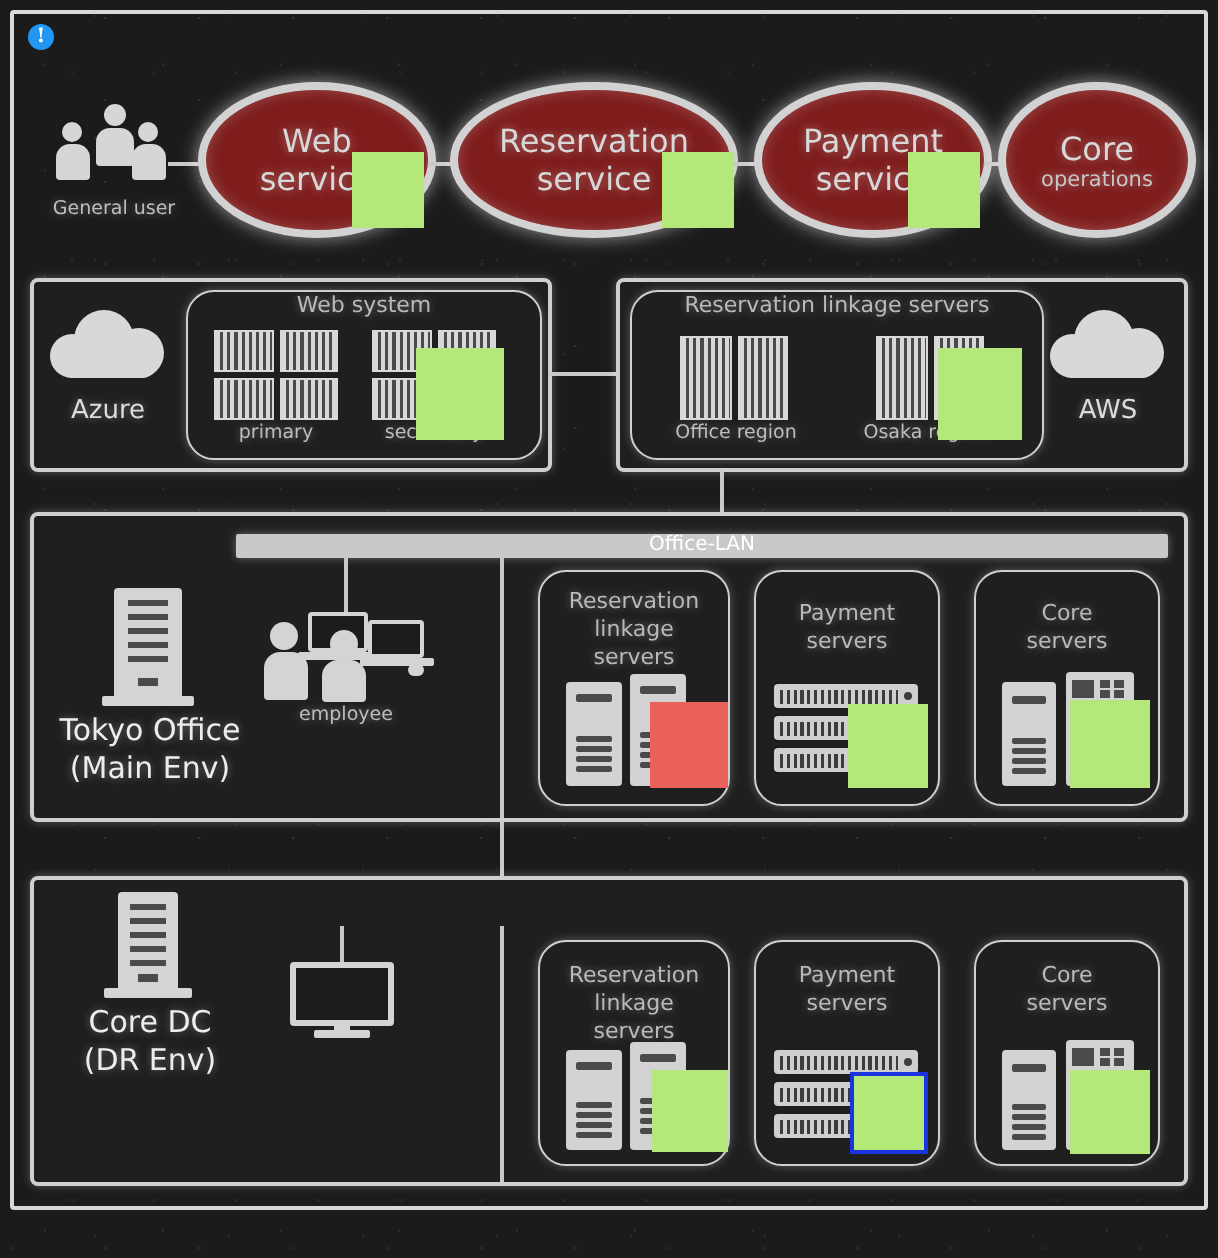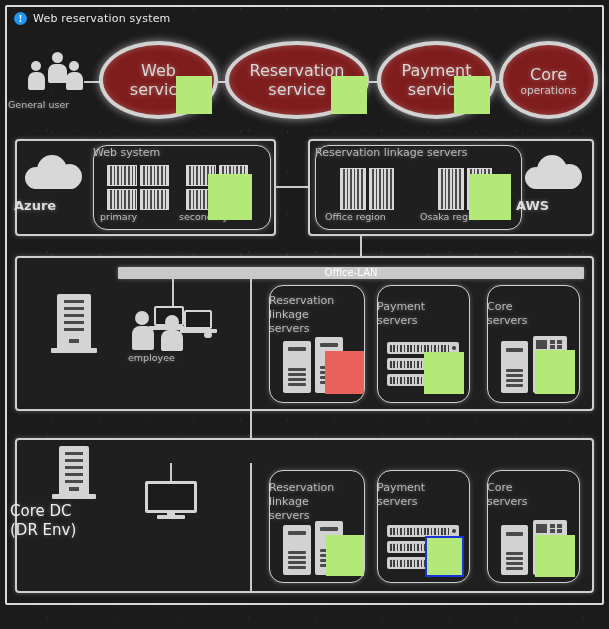--- a/index.html
+++ b/index.html
@@ -55,26 +55,27 @@
     background: #1f1f1f;
     box-shadow: 0 0 5px rgba(255,255,255,.28);
   }
   .box.rnd { border-radius: 14px; }
   .box.thin { border-width: 1.5px; }
 
   .lbl {
     position: absolute;
     color: #b9b9b9;
     font-size: 11px;
+    text-align: center;
     text-shadow: 0 0 4px rgba(255,255,255,.35);
     white-space: pre-line;
     line-height: 1.25;
   }
   .lbl.big { font-size: 15px; color: #ededed; }
-  .lbl.mid { font-size: 13px; color: #dcdcdc; font-weight: bold; }
+  .lbl.mid { font-size: 13px; color: #dcdcdc; }
   .lbl.sm  { font-size: 9.5px; color: #bdbdbd; }
 
   
   .ell {
     position: absolute;
     border: 4px solid #d2d2d2;
     border-radius: 50%;
     background: #7f1d1d;
     box-shadow: 0 0 9px rgba(255,255,255,.55), inset 0 0 7px rgba(255,255,255,.22);
     display: flex; flex-direction: column;
@@ -158,21 +159,20 @@
   .emp .lapb { position: absolute; background: #d4d4d4; border-radius: 1px; }
 </style>
 </head>
 <body>
 
 <div id="root">
   <div id="noise"></div>
 
   <div class="ttl">
     <div class="badge">!</div>
-    <div class="txt">Web reservation system</div>
   </div>
 
   <div class="frame"></div>
 
   <div class="icn" style="left:26px;top:52px;width:62px;height:44px;">
     <div class="person" style="left:22px;top:0px;width:18px;height:30px;background:transparent;">
       <div class="head" style="left:4px;top:0;width:11px;height:11px;"></div>
       <div class="body" style="left:0;top:12px;width:19px;height:19px;"></div>
     </div>
     <div class="person" style="left:2px;top:9px;width:18px;height:30px;background:transparent;">
@@ -281,20 +281,22 @@
 
   <div class="bldg" style="left:57px;top:294px;width:34px;height:54px;">
     <div class="ln" style="left:7px;top:6px;width:20px;background:#4a4a4a;height:3px;"></div>
     <div class="ln" style="left:7px;top:13px;width:20px;"></div>
     <div class="ln" style="left:7px;top:20px;width:20px;"></div>
     <div class="ln" style="left:7px;top:27px;width:20px;"></div>
     <div class="ln" style="left:7px;top:34px;width:20px;"></div>
     <div class="ln" style="left:12px;top:45px;width:10px;height:4px;"></div>
   </div>
   <div class="foot" style="position:absolute;left:51px;top:348px;width:46px;height:5px;background:#d4d4d4;border-radius:1px;"></div>
+  <div class="lbl big" style="left:10px;top:356px;width:130px;">Tokyo Office
+(Main Env)</div>
 
   <div class="wire v" style="left:172px;top:279px;width:1.5px;height:27px;"></div>
   <div class="emp" style="left:132px;top:304px;width:82px;height:48px;">
     <div class="lap" style="left:22px;top:2px;width:30px;height:20px;"></div>
     <div class="lapb" style="left:17px;top:22px;width:40px;height:4px;"></div>
     <div class="lap" style="left:52px;top:6px;width:28px;height:19px;"></div>
     <div class="lapb" style="left:48px;top:25px;width:37px;height:4px;"></div>
     <div style="position:absolute;left:3px;top:7px;width:14px;height:14px;border-radius:50%;background:#d4d4d4;"></div>
     <div style="position:absolute;left:0px;top:22px;width:22px;height:24px;border-radius:8px 8px 2px 2px;background:#d4d4d4;"></div>
     <div style="position:absolute;left:33px;top:11px;width:14px;height:14px;border-radius:50%;background:#d4d4d4;"></div>

